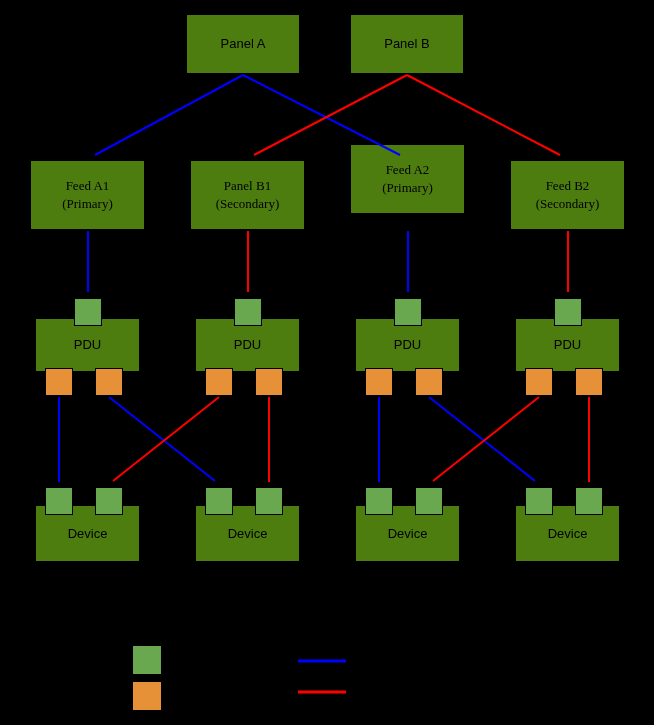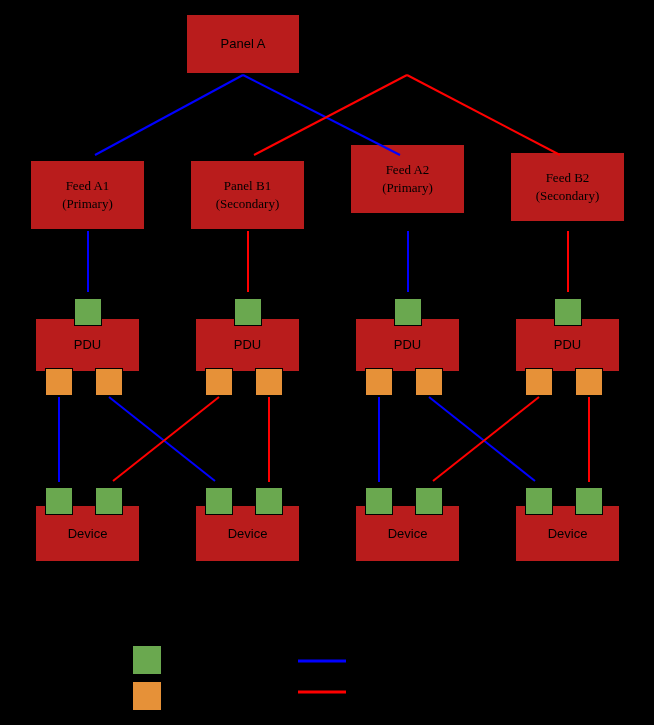--- a/index.html
+++ b/index.html
@@ -16,21 +16,21 @@
     left: 0; top: 0;
     z-index: 4;
     pointer-events: none;
   }
   .wires path { fill: none; stroke-width: 2; }
   .wires path.blue { stroke: #0000ff; }
   .wires path.red  { stroke: #ff0000; }
   .wires path.thick { stroke-width: 3; }
   .node {
     position: absolute;
-    background: #b91c1c;
+    background: #4d7c0f;
     border: 1px solid #000000;
     box-sizing: border-box;
     display: flex;
     flex-direction: column;
     align-items: center;
     justify-content: center;
     font-size: 13px;
     color: #000000;
     z-index: 2;
     text-align: center;
@@ -95,34 +95,37 @@
     <path class="red" marker-end="url(#ar)" d="M 539 397 L 433 481"></path>
     <path class="red" marker-end="url(#ar)" d="M 589 397 L 589 482"></path>
 
     <path class="blue thick" d="M 298 661 L 346 661"></path>
     <path class="red thick" d="M 298 692 L 346 692"></path>
   </svg>
 
   <div class="node panel" style="left:186px;top:14px">
     <span>Panel A</span>
   </div>
+  <div class="node panel" style="left:350px;top:14px">
+    <span>Panel B</span>
+  </div>
 
   <div class="node feed" style="left:30px;top:160px">
     <div>Feed A1</div>
     <div>(Primary)</div>
   </div>
   <div class="node feed" style="left:190px;top:160px">
     <div>Panel B1</div>
     <div>(Secondary)</div>
   </div>
   <div class="node feed" style="left:350px;top:144px">
     <div>Feed A2</div>
     <div>(Primary)</div>
   </div>
-  <div class="node feed" style="left:510px;top:152px">
+  <div class="node feed" style="left:510px;top:160px">
     <div>Feed B2</div>
     <div>(Secondary)</div>
   </div>
 
   <div class="node pdu" style="left:35px;top:318px">
     <span>PDU</span>
   </div>
   <div class="node pdu" style="left:195px;top:318px">
     <span>PDU</span>
   </div>

